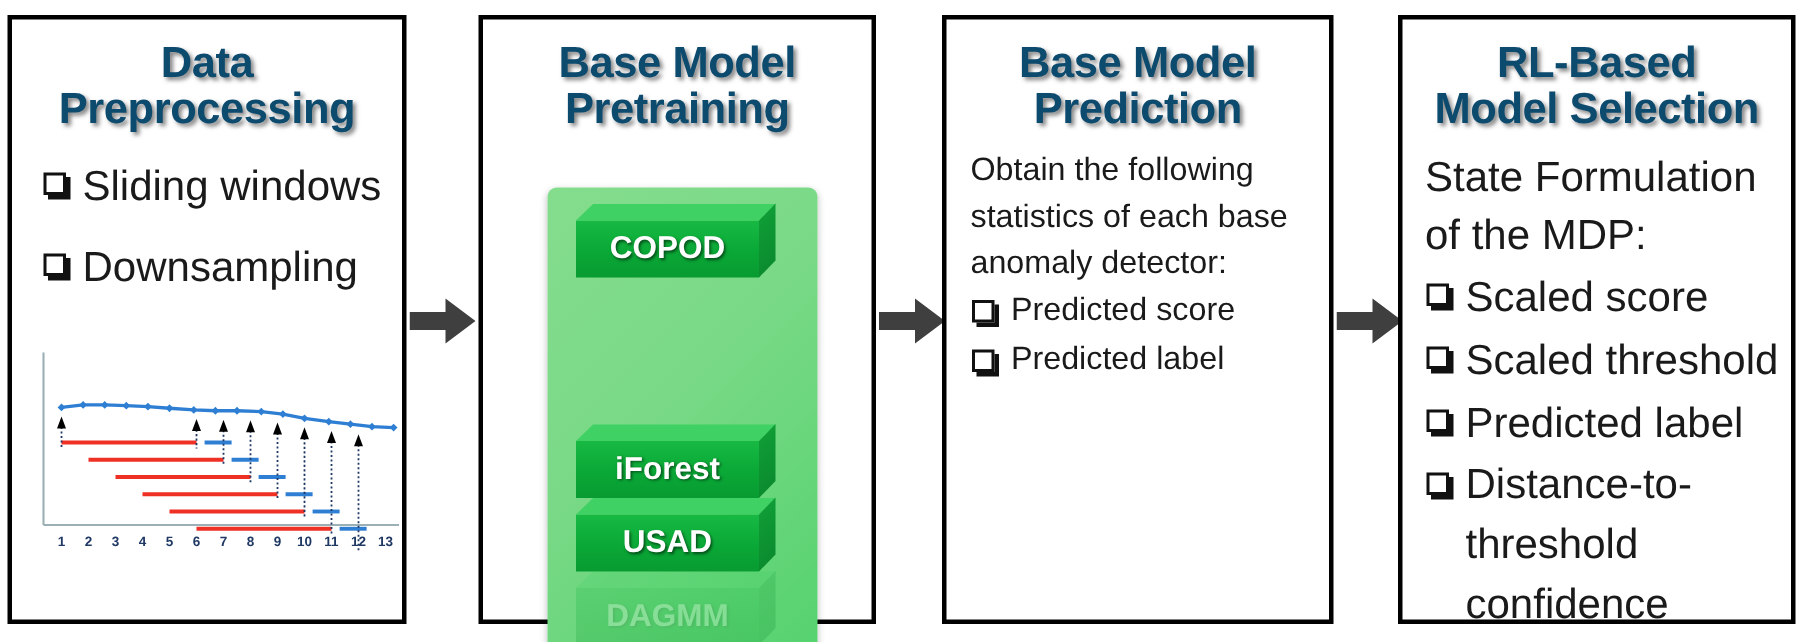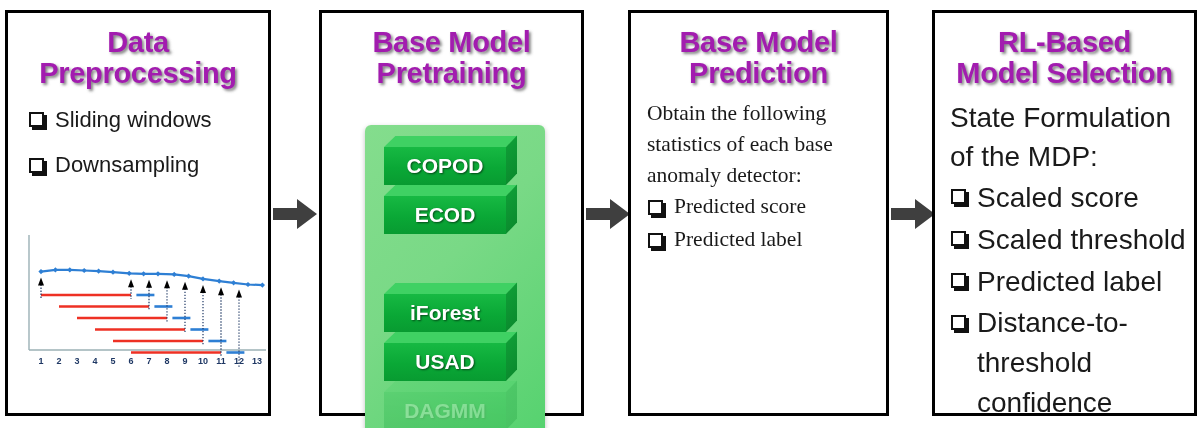--- a/index.html
+++ b/index.html
@@ -27,35 +27,35 @@
   #panel-1 { left: 5px;   width: 266px; }
   #panel-2 { left: 319px; width: 265px; }
   #panel-3 { left: 628px; width: 261px; }
   #panel-4 { left: 932px; width: 265px; }
 
   .panel-title {
     text-align: center;
     font-weight: bold;
     font-size: 29px;
     line-height: 1.08;
-    color: #a21caf;
+    color: #0c4a6e;
     letter-spacing: -0.3px;
     padding-top: 14px;
     text-shadow: 2px 2px 3px rgba(90,90,90,0.75);
     white-space: pre-line;
   }
 
   
   .body-text {
     font-size: 21px;
     line-height: 1.44;
     color: #1a1a1a;
   }
-  #panel-1 .body-text { padding: 14px 0 0 20px; font-size: 22px; }
-  #panel-3 .body-text { padding: 8px 0 0 16px; font-size: 21.5px; font-family: Liberation Serif, serif; }
+  #panel-1 .body-text { padding: 14px 0 0 20px; font-size: 28px; }
+  #panel-3 .body-text { padding: 8px 0 0 16px; font-size: 21.5px; }
   #panel-4 .body-text { padding: 8px 0 0 15px; font-size: 28px; line-height: 1.42; }
 
   .intro { margin: 0 0 1px 0; }
 
   .bullet-list { list-style: none; margin: 0; padding: 0; }
   .bullet-list li {
     position: relative;
     padding-left: 27px;
     margin-bottom: 2px;
   }
@@ -243,21 +243,20 @@
   <svg width="44" height="34" viewBox="0 0 44 34" xmlns="http://www.w3.org/2000/svg">
     <polygon class="arrow-shape" points="0,11 24,11 24,2 44,17 24,32 24,23 0,23" fill="#3f3f3f"></polygon>
   </svg>
 </div>
 
 <div class="panel" id="panel-2">
   <div class="panel-title">Base Model
 Pretraining</div>
   <div class="model-stack">
     <div class="model-block" style="top:22px">COPOD</div>
-    <div class="model-block" style="top:71px">ECOD</div>
     <div class="model-block" style="top:169px">iForest</div>
     <div class="model-block" style="top:218px">USAD</div>
     <div class="model-block faded" style="top:267px">DAGMM</div>
   </div>
 </div>
 
 <div class="arrow" id="arrow-2">
   <svg width="44" height="34" viewBox="0 0 44 34" xmlns="http://www.w3.org/2000/svg">
     <polygon class="arrow-shape" points="0,11 24,11 24,2 44,17 24,32 24,23 0,23" fill="#3f3f3f"></polygon>
   </svg>

